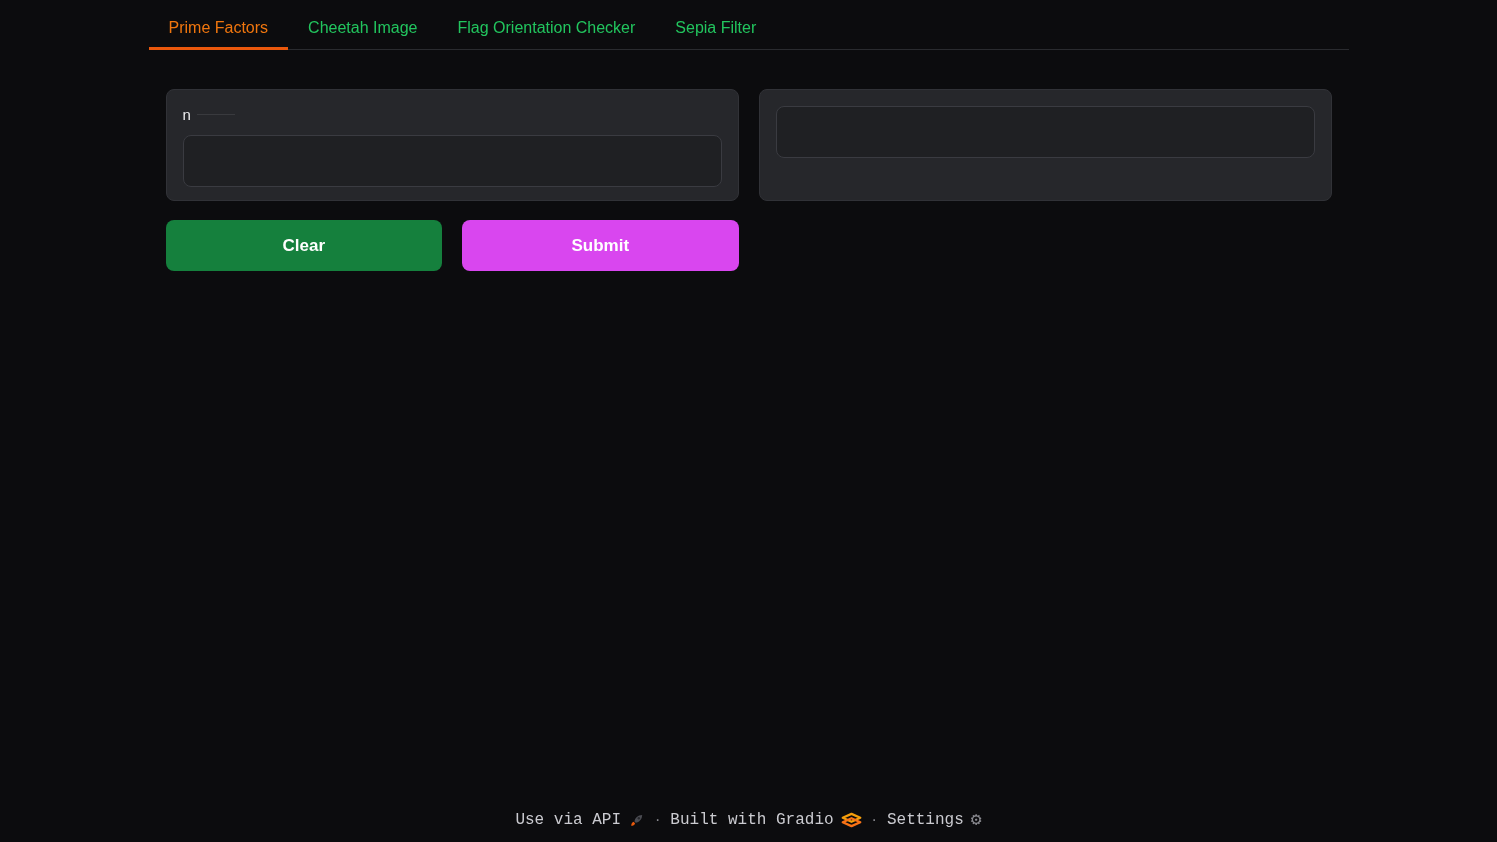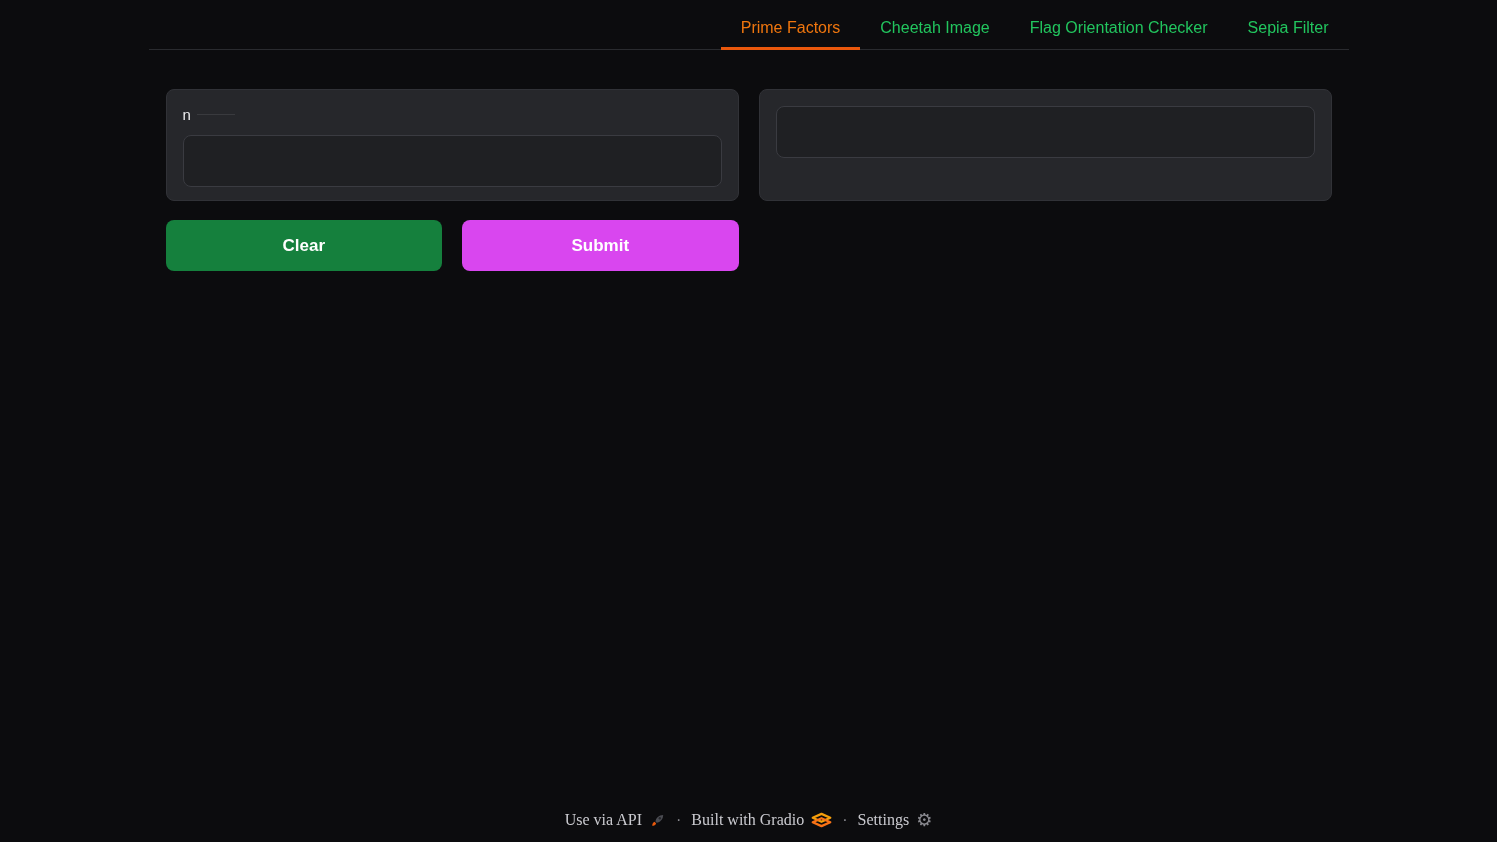--- a/index.html
+++ b/index.html
@@ -14,21 +14,20 @@
   }
   .container {
     width: 1200px;
     margin: 0 auto;
     padding-top: 4px;
   }
   
   .tabbar {
     display: flex;
     border-bottom: 1px solid #2a2b2f;
-    justify-content: flex-end;
   }
   .tab {
     background: transparent;
     border: none;
     border-bottom: 3px solid transparent;
     margin-bottom: -1px;
     padding: 13px 20px 8px 20px;
     font-family: inherit;
     font-size: 16px;
     color: #22c55e;
@@ -114,21 +113,21 @@
   }
   .footer a, .footer .footer-btn {
     display: inline-flex;
     align-items: center;
     gap: 7px;
     color: #cbcbd0;
     text-decoration: none;
     cursor: pointer;
     background: none;
     border: none;
-    font-family: Liberation Serif, serif;
+    font-family: Liberation Mono, monospace;
     font-size: 16px;
   }
   .sep { color: #8a8a90; user-select: none; }
   .gear { color: #8a8a90; font-size: 18px; line-height: 18px; }
   .icon-svg { display: inline-block; vertical-align: middle; }
 </style>
 </head>
 <body>
 
 <div class="container">

